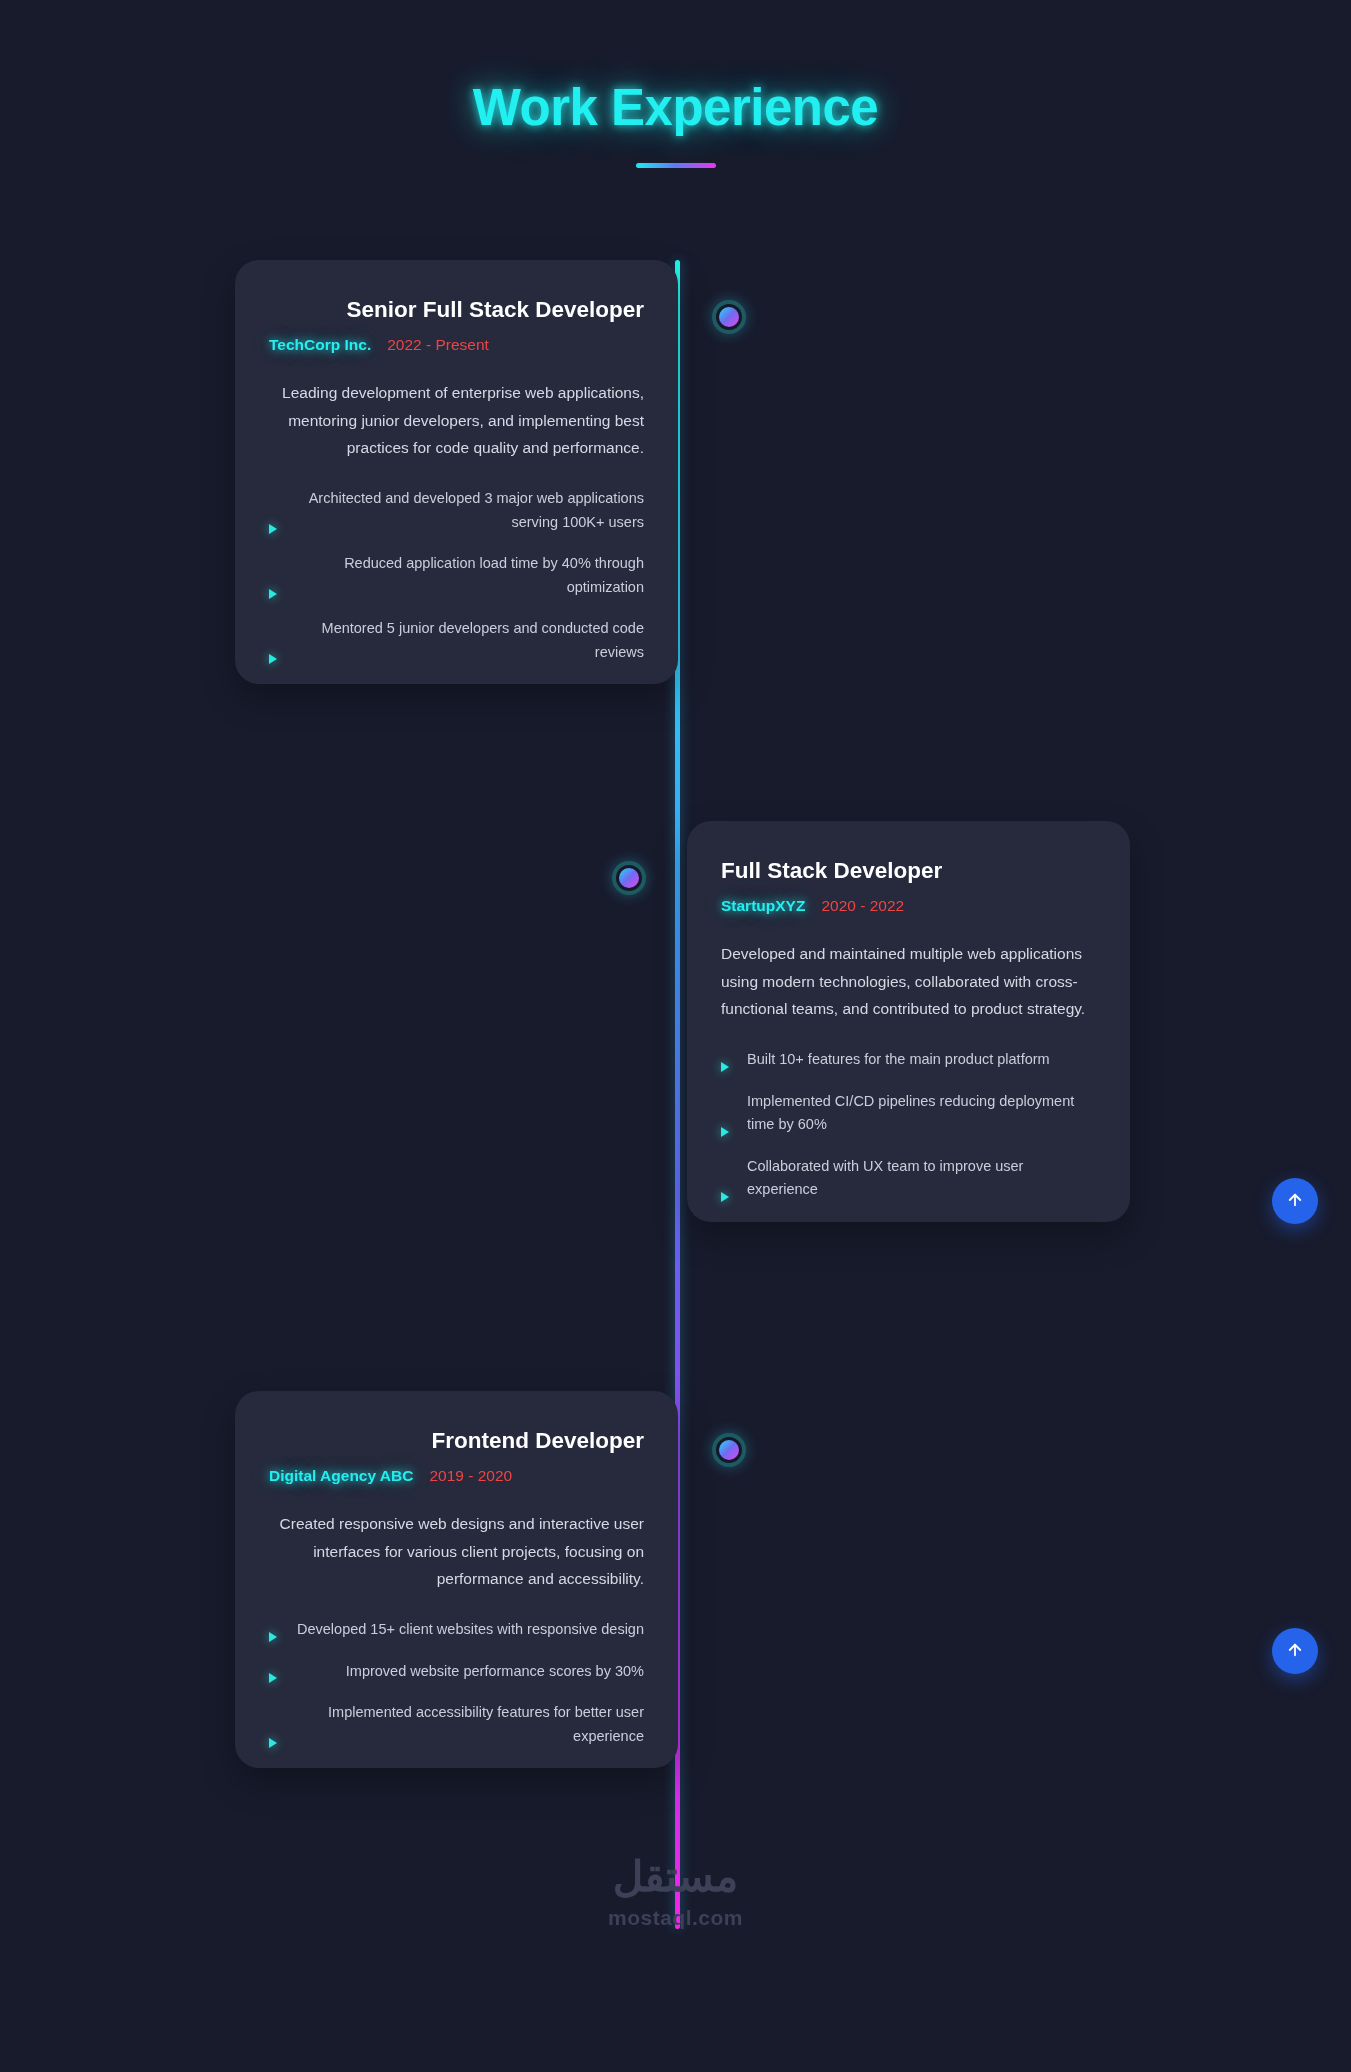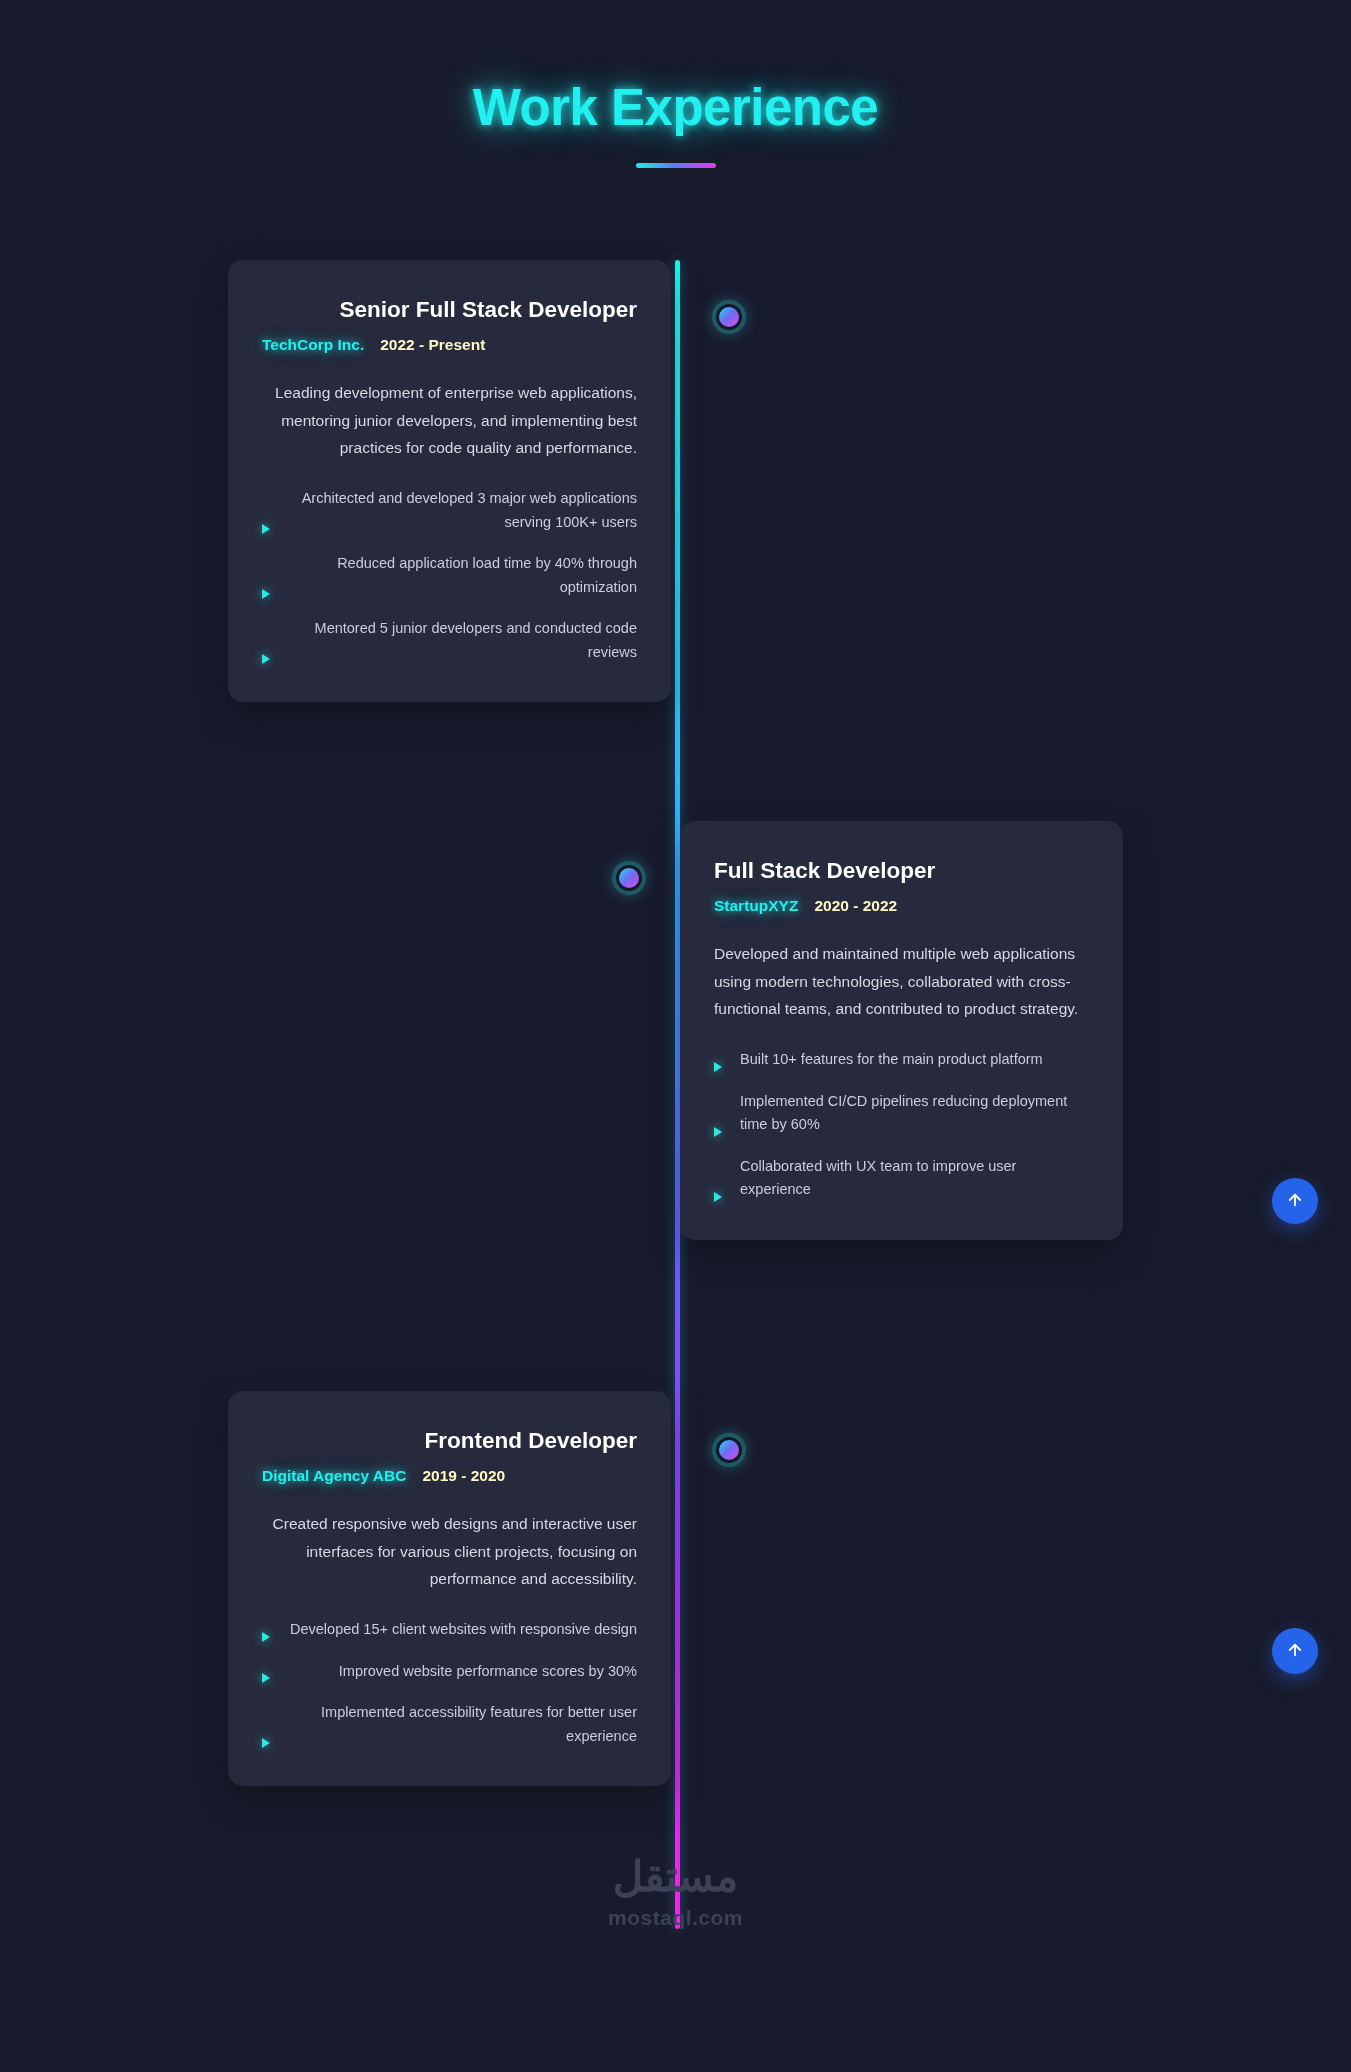--- a/index.html
+++ b/index.html
@@ -95,23 +95,24 @@
     border-radius: 50%;
     background: linear-gradient(135deg, #22dcf5 0%, #6f6cf2 48%, #e045ee 100%);
   }
   .tl-dot.left-dot { left: 612px; }
 
   
   .card {
     position: absolute;
     width: 443px;
     background: #262a3c;
-    border-radius: 15px;
-    padding: 36px 34px 38px 34px;
+    border-radius: 24px;
+    padding: 36px 34px 20px 34px;
     box-shadow: 0 14px 34px rgba(0, 0, 0, 0.30);
+    margin-left: 7px;
   }
   .card.right-side { left: 680px; }
   .card.left-side  { left: 228px; text-align: right; }
 
   .job-title {
     font-size: 22.5px;
     font-weight: bold;
     color: #ffffff;
     line-height: 1.25;
   }
@@ -124,21 +125,21 @@
     font-size: 15.5px;
   }
   .left-side .meta-row { justify-content: flex-start; }
 
   .company {
     font-weight: bold;
     color: #22f0f0;
     text-shadow: 0 0 9px rgba(34, 240, 240, 0.8), 0 0 20px rgba(34, 240, 240, 0.35);
   }
 
-  .period { color: #fef9c3; font-weight: bold; }
+  .period { color: #ef4444; }
 
   .description {
     margin-top: 25px;
     font-size: 15.5px;
     line-height: 1.77;
     color: #d5d9e4;
   }
 
   .bullets { margin-top: 26px; list-style: none; }
 

